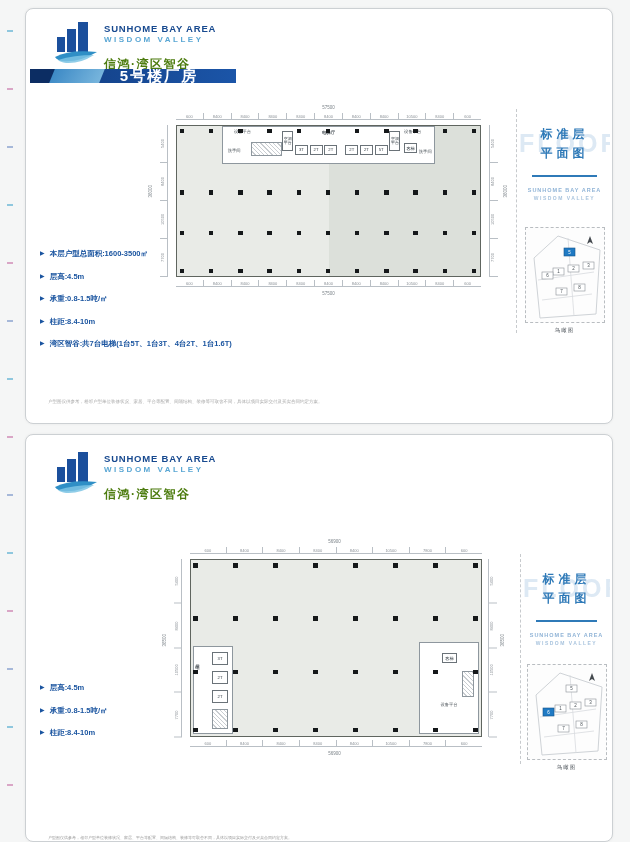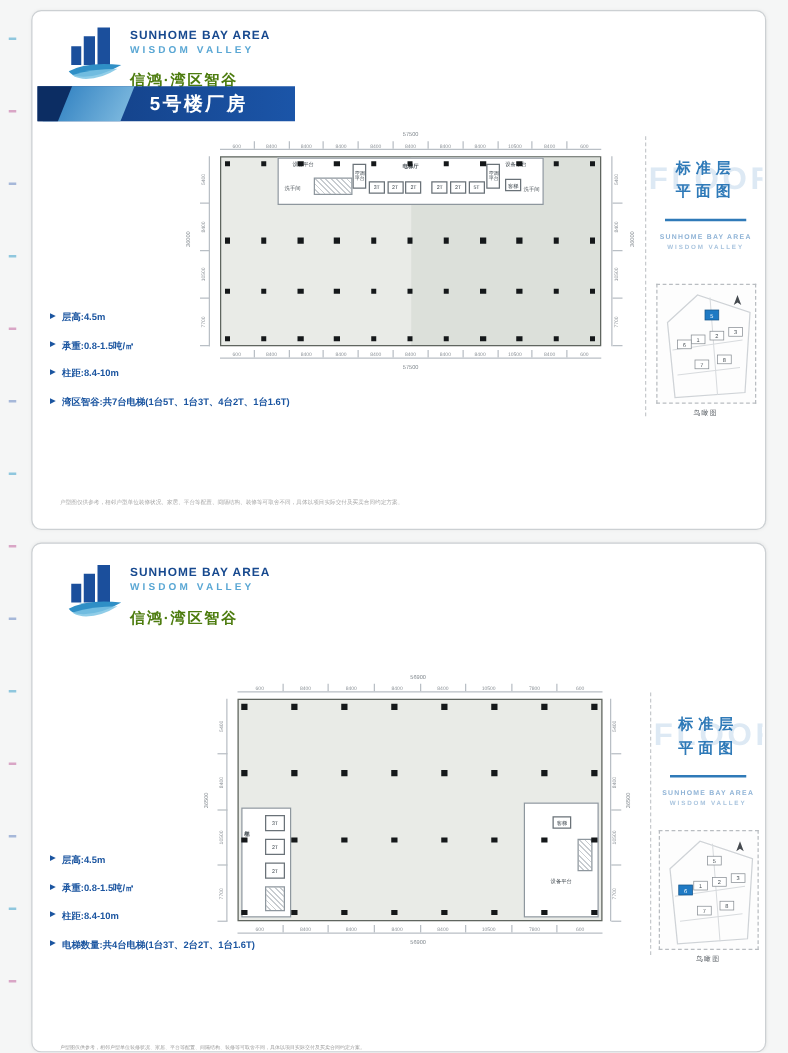--- a/index.html
+++ b/index.html
@@ -16,21 +16,21 @@
   
   .logo { position:absolute; left:28px; top:10px; display:flex; align-items:flex-start; gap:6px; }
   #page2 .logo { top:14px; }
   .logo-icon { width:44px; height:46px; flex:0 0 auto; }
   .brand-txt { padding-top:4px; }
   .brand-en { font-size:9.5px; font-weight:bold; color:#17498f; letter-spacing:.8px; }
   .brand-sub { font-size:8px; font-weight:bold; color:#5aa7d4; letter-spacing:2.5px; margin-top:1px; }
   .brand-cn { font-size:12px; font-weight:bold; color:#4d7c0f; letter-spacing:1.5px; margin-top:12px; }
 
   
-  .banner { position:absolute; left:4px; top:60px; width:206px; height:28px;
+  .banner { position:absolute; left:4px; top:60px; width:206px; height:14px;
             background:linear-gradient(90deg,#123c80,#1b55a8); display:flex; align-items:center;
             justify-content:center; overflow:hidden; }
   #page2 .banner { top:66px; }
   .banner::before { content:""; position:absolute; left:10px; top:-4px; bottom:-4px; width:62px;
             background:linear-gradient(100deg,#2e7fc0,#79b6dd); transform:skewX(-22deg); }
   .banner::after { content:""; position:absolute; left:-8px; top:-4px; bottom:-4px; width:30px;
             background:#0c2d63; transform:skewX(-22deg); }
   .banner-label { position:relative; z-index:2; color:#fff; font-weight:bold; font-size:15px;
             letter-spacing:2px; padding-left:52px; }
 
@@ -232,20 +232,24 @@
         <span>10500</span>
         <span>8400</span>
         <span>600</span>
     </div>
     <div class="dim-total" style="top:186px;">57500</div>
   </div>
 
   <ul class="bullets">
     <li>
         <span class="tri">▶</span>
+        <span>本层户型总面积:1600-3500㎡</span>
+      </li>
+    <li>
+        <span class="tri">▶</span>
         <span>层高:4.5m</span>
       </li>
     <li>
         <span class="tri">▶</span>
         <span>承重:0.8-1.5吨/㎡</span>
       </li>
     <li>
         <span class="tri">▶</span>
         <span>柱距:8.4-10m</span>
       </li>
@@ -407,24 +411,20 @@
         <span>层高:4.5m</span>
       </li>
     <li>
         <span class="tri">▶</span>
         <span>承重:0.8-1.5吨/㎡</span>
       </li>
     <li>
         <span class="tri">▶</span>
         <span>柱距:8.4-10m</span>
       </li>
-    <li>
-        <span class="tri">▶</span>
-        <span>电梯数量:共4台电梯(1台3T、2台2T、1台1.6T)</span>
-      </li>
   </ul>
 
   <div class="sidebar">
     <div class="sb-titlewrap">
       <div class="sb-watermark">FLOOR</div>
       <div class="sb-title">
         <div>标准层</div>
         <div>平面图</div>
       </div>
     </div>

